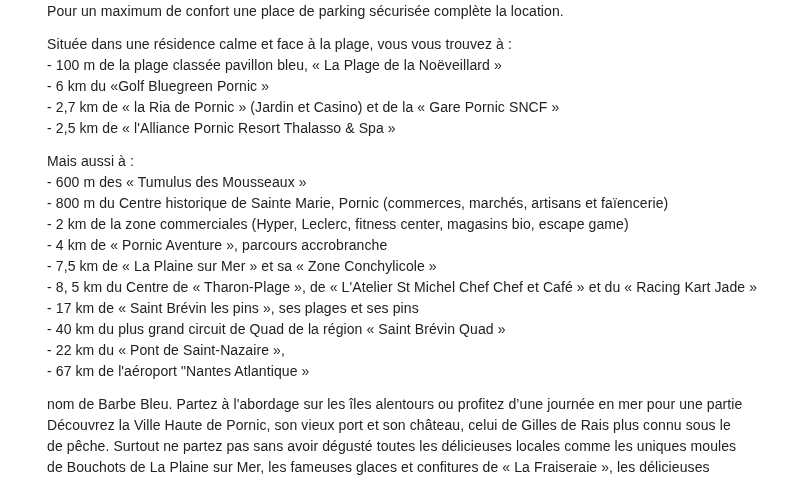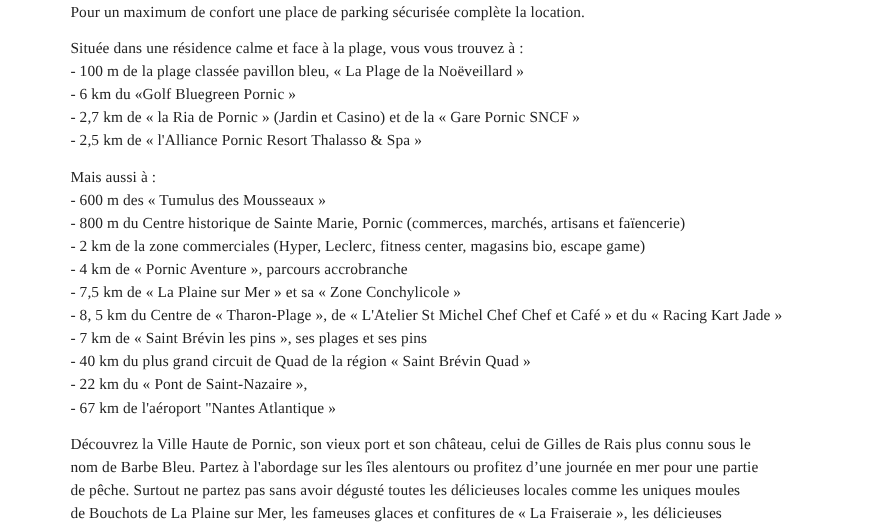--- a/index.html
+++ b/index.html
@@ -17,22 +17,21 @@
     position: absolute;
     top: 1px;
     left: 47px;
     width: 712px;
     font-size: 14px;
     line-height: 21px;
     letter-spacing: 0.1px;
     color: #222222;
   }
   .para {
-    margin: 0 0 12px 17px;
-    font-family: Liberation Serif, serif;
+    margin: 0 0 12px 0;
   }
   .para:last-child {
     margin-bottom: 0;
   }
   .line {
     height: 21px;
     white-space: pre;
   }
 </style>
 </head>
@@ -50,25 +49,25 @@
       <div class="line">- 2,5 km de « l'Alliance Pornic Resort Thalasso &amp; Spa »</div>
     </div>
     <div class="para">
       <div class="line">Mais aussi à :</div>
       <div class="line">- 600 m des « Tumulus des Mousseaux »</div>
       <div class="line">- 800 m du Centre historique de Sainte Marie, Pornic (commerces, marchés, artisans et faïencerie)</div>
       <div class="line">- 2 km de la zone commerciales (Hyper, Leclerc, fitness center, magasins bio, escape game)</div>
       <div class="line">- 4 km de « Pornic Aventure », parcours accrobranche</div>
       <div class="line">- 7,5 km de « La Plaine sur Mer » et sa « Zone Conchylicole »</div>
       <div class="line">- 8, 5 km du Centre de « Tharon-Plage », de « L'Atelier St Michel Chef Chef et Café » et du « Racing Kart Jade »</div>
-      <div class="line">- 7 km de « Saint Brévin les pins », ses plages et ses pins</div>
+      <div class="line">- 17 km de « Saint Brévin les pins », ses plages et ses pins</div>
       <div class="line">- 40 km du plus grand circuit de Quad de la région « Saint Brévin Quad »</div>
       <div class="line">- 22 km du « Pont de Saint-Nazaire »,</div>
       <div class="line">- 67 km de l'aéroport "Nantes Atlantique »</div>
     </div>
     <div class="para">
+      <div class="line">nom de Barbe Bleu. Partez à l'abordage sur les îles alentours ou profitez d’une journée en mer pour une partie</div>
       <div class="line">Découvrez la Ville Haute de Pornic, son vieux port et son château, celui de Gilles de Rais plus connu sous le</div>
-      <div class="line">nom de Barbe Bleu. Partez à l'abordage sur les îles alentours ou profitez d’une journée en mer pour une partie</div>
       <div class="line">de pêche. Surtout ne partez pas sans avoir dégusté toutes les délicieuses locales comme les uniques moules</div>
       <div class="line">de Bouchots de La Plaine sur Mer, les fameuses glaces et confitures de « La Fraiseraie », les délicieuses</div>
       <div class="line">galettes de « St-Michel » et sans oublier chaud ou froid « Le curé Nantais ».</div>
     </div>
   </div>
 
 </body></html>

